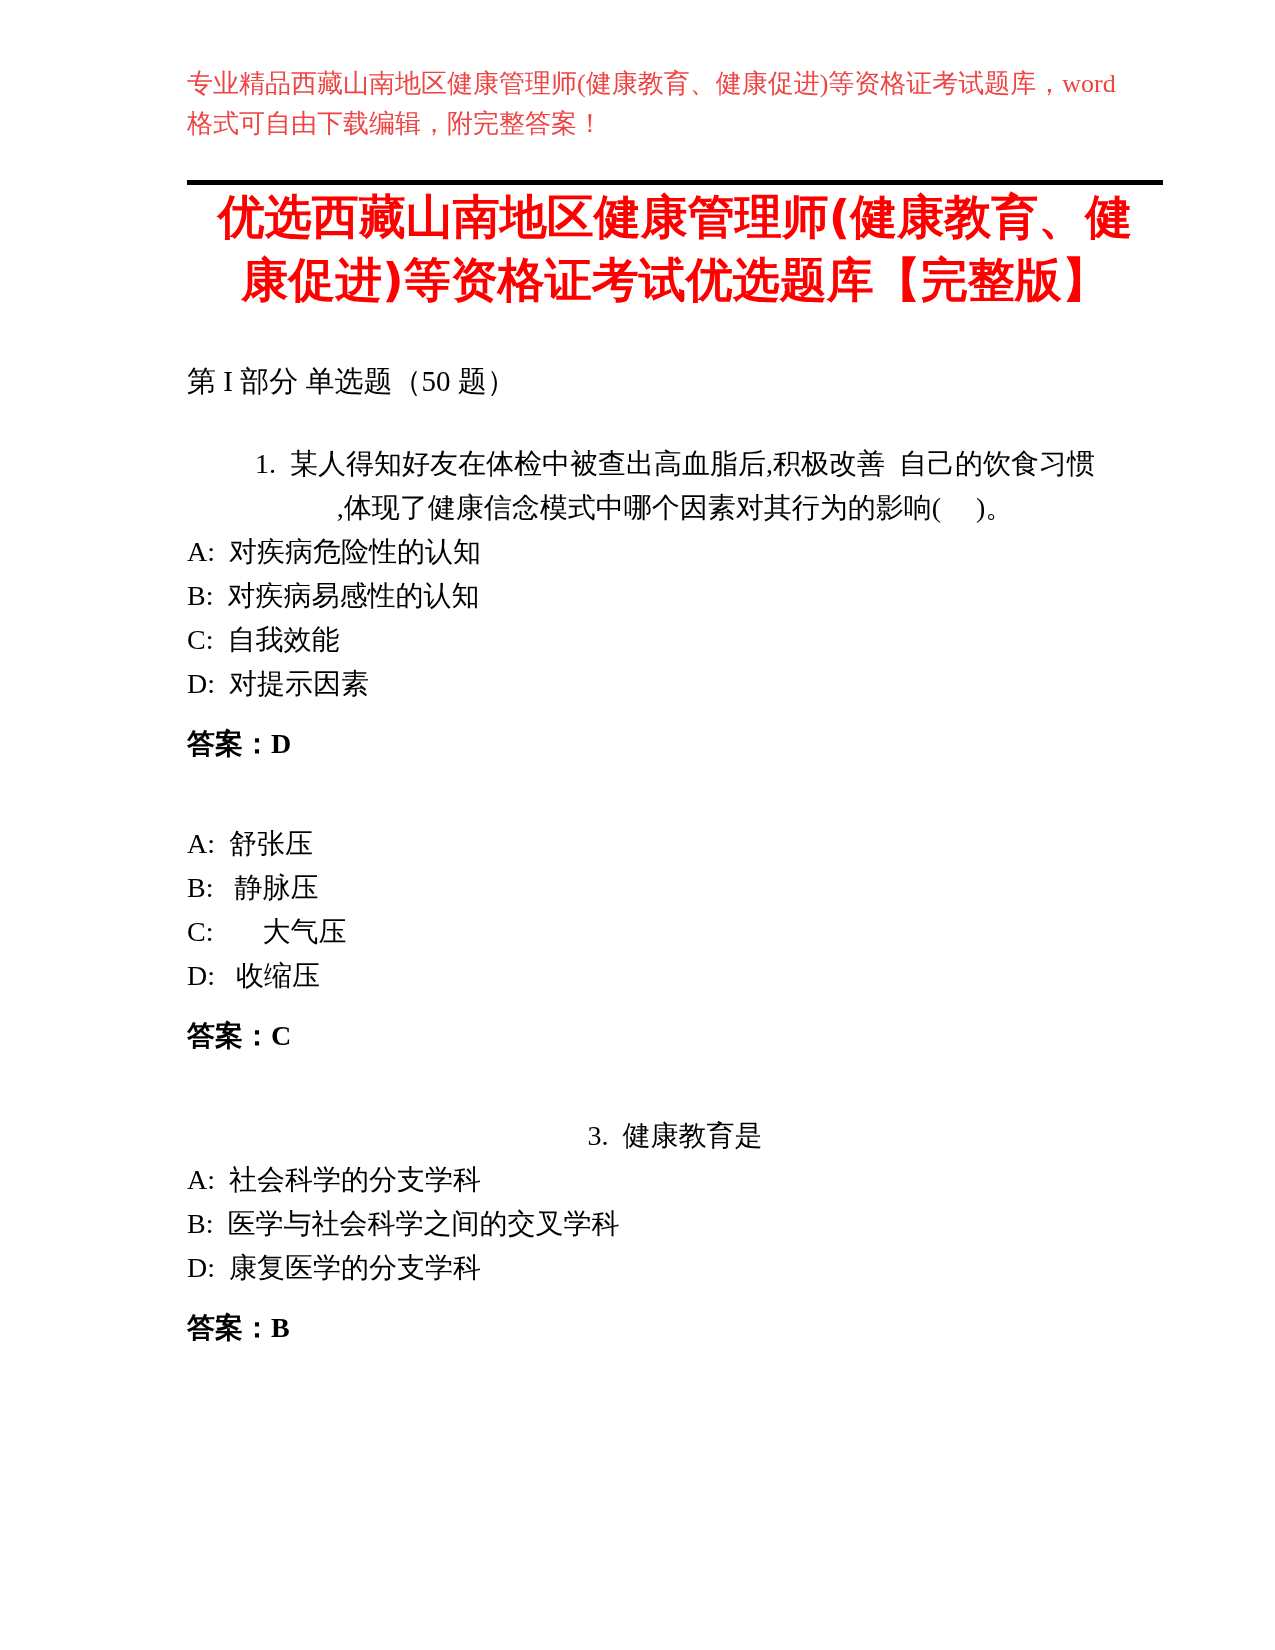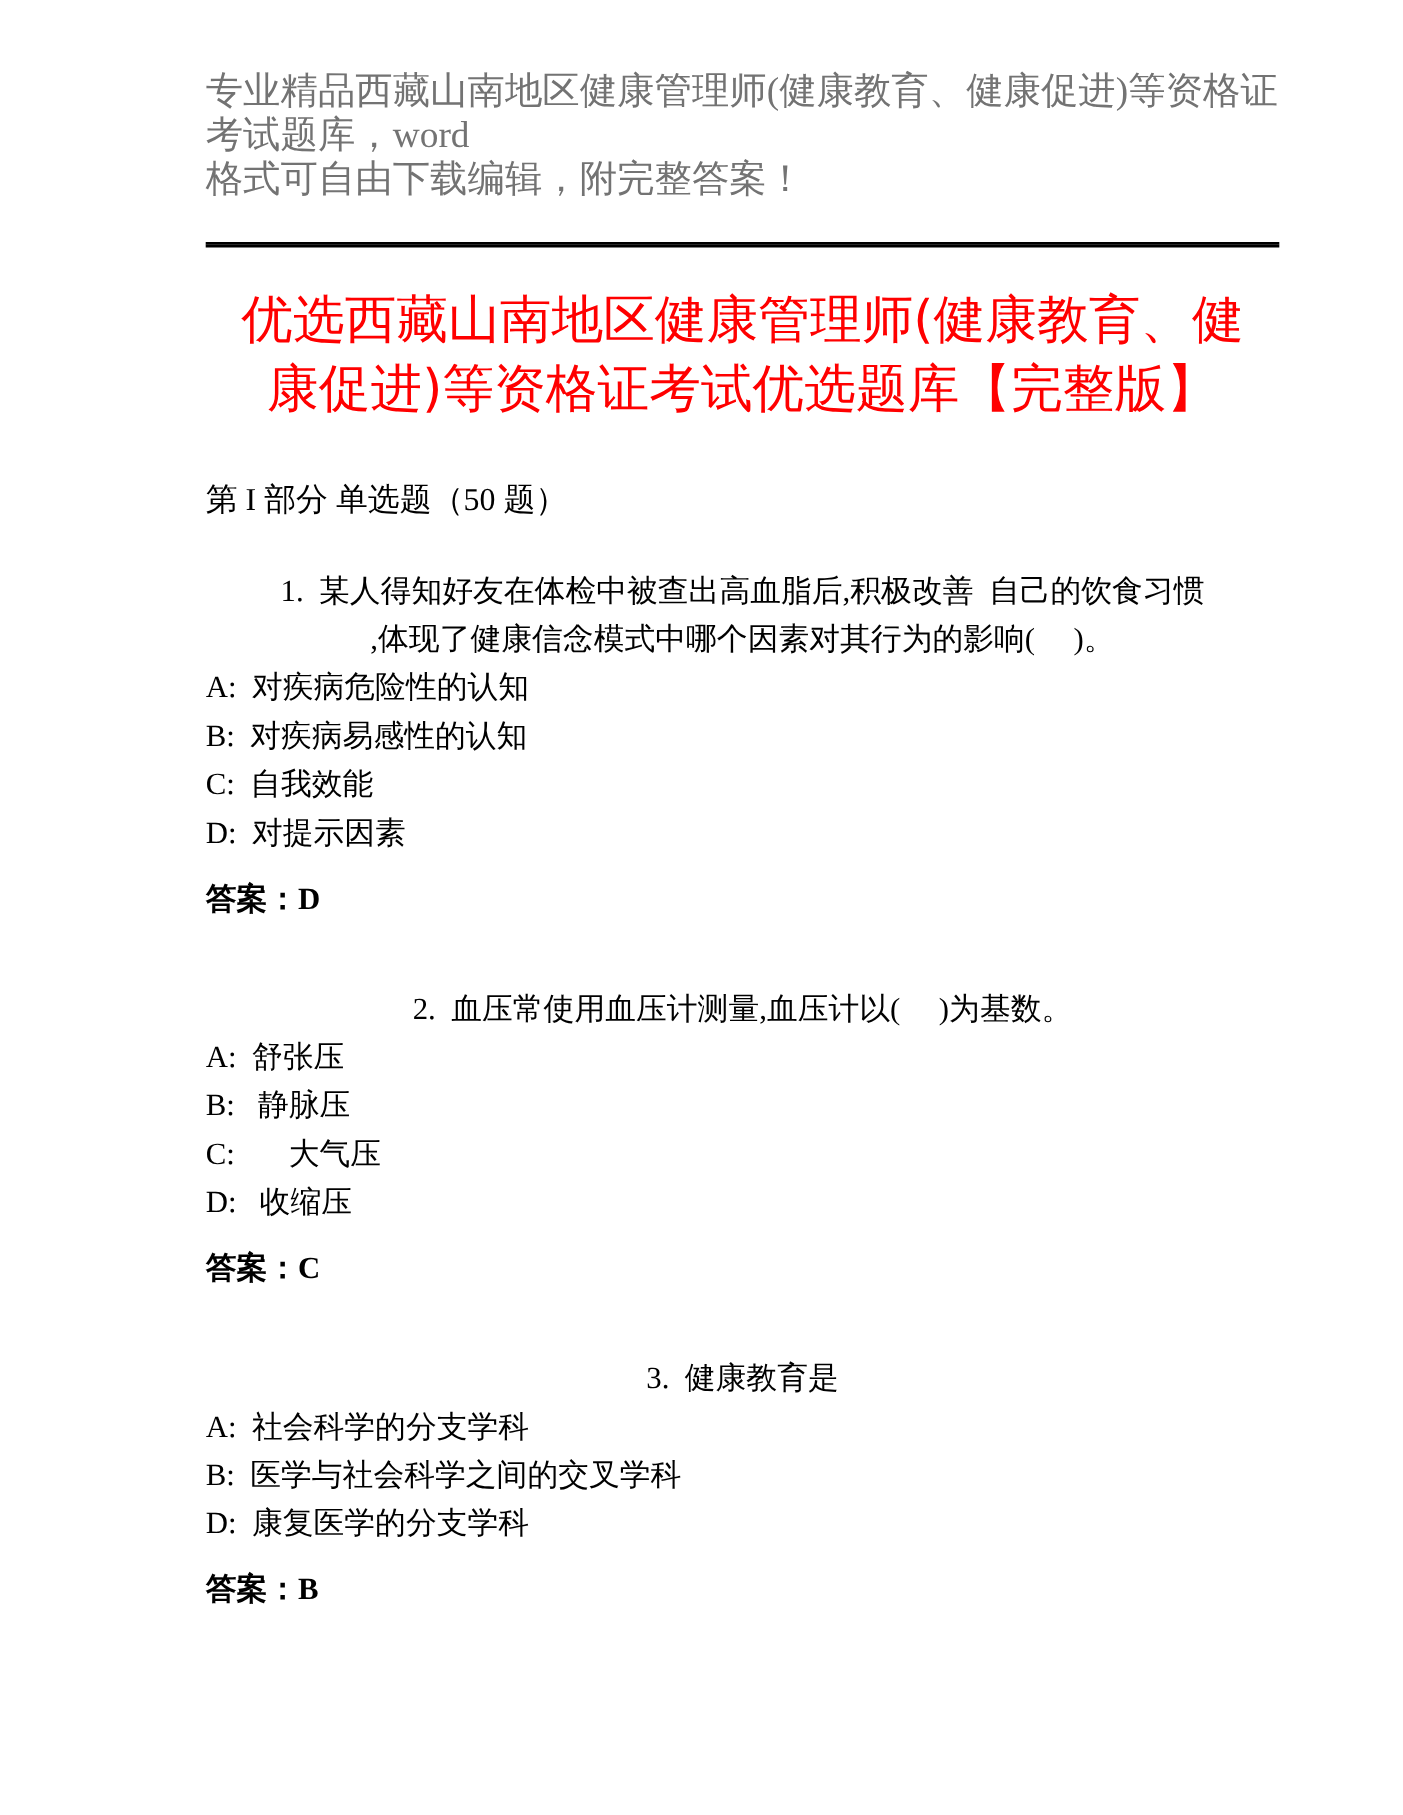--- a/index.html
+++ b/index.html
@@ -13,36 +13,35 @@
     color: #000000;
   }
   .page-content {
     position: absolute;
     left: 187px;
     top: 0;
     width: 976px;
   }
   .header-note {
     margin-top: 64px;
-    font-size: 34px;
+    font-size: 26px;
     line-height: 40px;
     white-space: pre-wrap;
-    color: #737373;
+    color: #ef4444;
   }
   .header-separator {
     margin-top: 36px;
     height: 3px;
     border-top: 2px solid #000000;
     border-bottom: 3px solid #000000;
     width: 100%;
   }
   .page-title {
-    margin-top: 34px;
     font-family: "DejaVu Sans", "Liberation Sans", sans-serif;
-    font-weight: normal;
+    font-weight: bold;
     font-size: 47px;
     line-height: 63px;
     text-align: center;
     color: #ff0000;
     white-space: pre-wrap;
   }
   .section-heading {
     margin-top: 53px;
     font-size: 29px;
     line-height: 34px;
@@ -84,21 +83,20 @@
     <div class="question-text">1.  某人得知好友在体检中被查出高血脂后,积极改善  自己的饮食习惯
 ,体现了健康信念模式中哪个因素对其行为的影响(     )。</div>
     <div class="question-option">A:  对疾病危险性的认知</div>
     <div class="question-option">B:  对疾病易感性的认知</div>
     <div class="question-option">C:  自我效能</div>
     <div class="question-option">D:  对提示因素</div>
     <div class="question-answer">答案：D</div>
   </section>
 
   <section class="question-block next">
-    <div class="question-text">2.  血压常使用血压计测量,血压计以(     )为基数。</div>
     <div class="question-option">A:  舒张压</div>
     <div class="question-option">B:   静脉压</div>
     <div class="question-option">C:       大气压</div>
     <div class="question-option">D:   收缩压</div>
     <div class="question-answer">答案：C</div>
   </section>
 
   <section class="question-block next">
     <div class="question-text">3.  健康教育是</div>
     <div class="question-option">A:  社会科学的分支学科</div>

